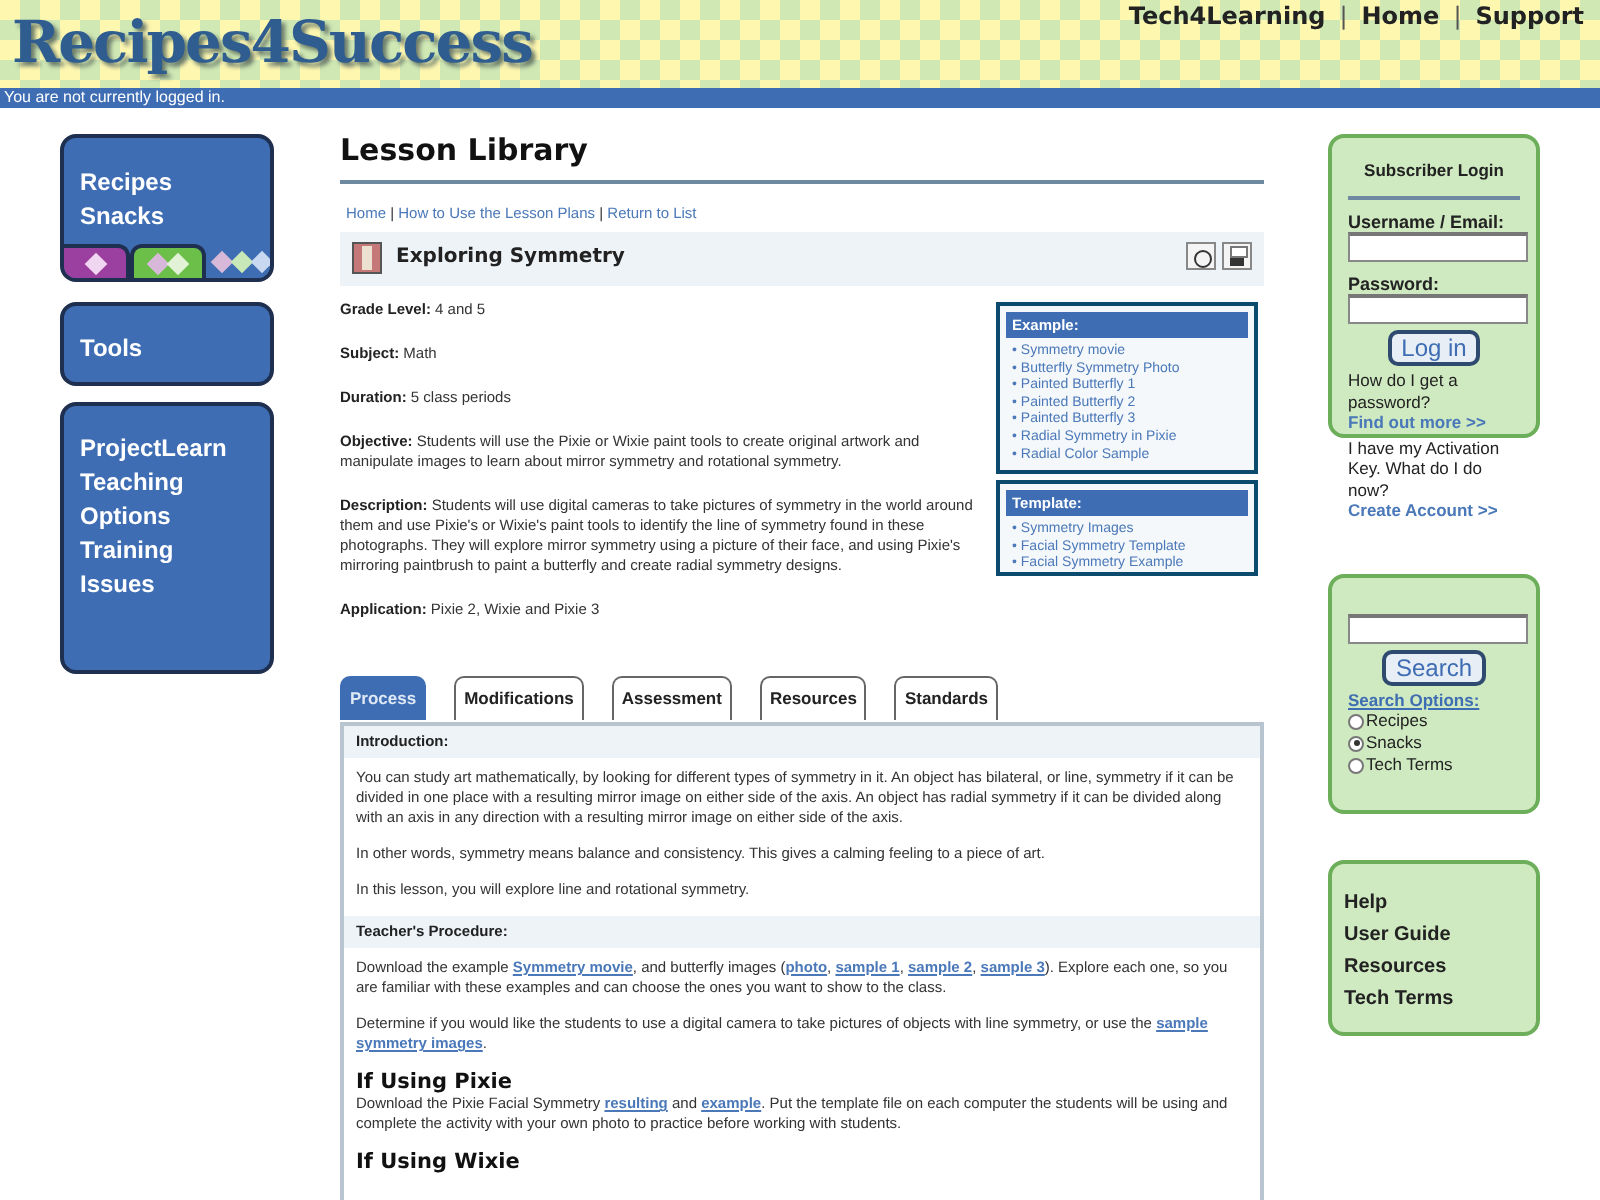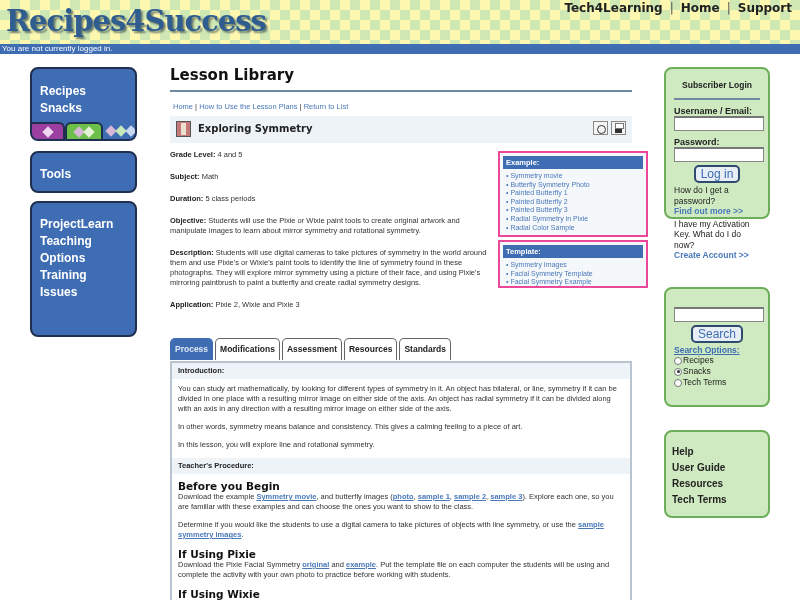--- a/index.html
+++ b/index.html
@@ -47,27 +47,27 @@
   .lesson-btns { position: absolute; right: 6px; top: 5px; display: flex; gap: 3px; }
   .lb { width: 15px; height: 14px; border: 1px solid #888; background: #f4f4f4; position: relative; }
   .lb.save:after { content: ""; position: absolute; left: 3px; bottom: 1px; width: 7px; height: 4px; background: #333; }
   .lb.save:before { content: ""; position: absolute; left: 3px; top: 1px; width: 7px; height: 4px; background: #fff; border: 1px solid #777; }
   .lb.home:after { content: ""; position: absolute; left: 3px; top: 3px; width: 7px; height: 7px; border: 1.5px solid #333; border-radius: 50%; }
 
   .info { position: absolute; left: 0; top: 84px; width: 325px; font-size: 7.5px; line-height: 10px; color: #333; }
   .info p { margin-bottom: 12px; }
   .info b { color: #222; }
 
-  .side-box { position: absolute; left: 328px; width: 150px; border: 2px solid #ec4899; background: #f5f8fb; padding: 3px; }
+  .side-box { position: absolute; left: 328px; width: 131px; border: 2px solid #0c4a6e; background: #f5f8fb; padding: 3px; }
   .side-box .hd { background: #3e6db3; color: #fff; font-weight: bold; font-size: 7.5px; padding: 2px 3px; margin-bottom: 3px; }
   .side-box a { display: block; color: #4a78b8; font-size: 7px; line-height: 8.6px; text-decoration: none; padding-left: 3px; }
   .ex-box { top: 85px; height: 86px; }
   .tpl-box { top: 174px; height: 48px; }
 
-  .tabs { position: absolute; left: 0; top: 272px; display: flex; gap: 2px; }
+  .tabs { position: absolute; left: 0; top: 272px; display: flex; gap: 14px; }
   .tab { height: 22px; padding: 5px 4px 0; border: 1px solid #666; border-bottom: none; border-radius: 5px 5px 0 0; background: #fff; font-size: 8.5px; font-weight: bold; color: #222; }
   .tab.active { background: #3e6db3; color: #dfe8f5; border-color: #3e6db3; }
 
   .content { position: absolute; left: 0; top: 295px; width: 462px; height: 245px; border: 2px solid #b8c4d0; border-bottom: none; font-size: 7.5px; line-height: 10px; color: #333; overflow: hidden; }
   .content .sect { background: #eef3f8; font-weight: bold; color: #222; padding: 3px 6px; }
   .content p { padding: 0 6px; margin: 5px 0 8px; }
   .content h3 { font-family: "DejaVu Sans", sans-serif; font-size: 10.5px; font-weight: bold; color: #111; padding: 0 6px; margin-top: 6px; line-height: 12px; }
   .content h3 + p { margin-top: 0; }
   .content .lnk { color: #4a78b8; font-weight: bold; }
 
@@ -180,25 +180,24 @@
     <div class="tab">Resources</div>
     <div class="tab">Standards</div>
   </div>
 
   <div class="content">
     <div class="sect">Introduction:</div>
     <p>You can study art mathematically, by looking for different types of symmetry in it. An object has bilateral, or line, symmetry if it can be divided in one place with a resulting mirror image on either side of the axis. An object has radial symmetry if it can be divided along with an axis in any direction with a resulting mirror image on either side of the axis.</p>
     <p>In other words, symmetry means balance and consistency. This gives a calming feeling to a piece of art.</p>
     <p>In this lesson, you will explore line and rotational symmetry.</p>
     <div class="sect">Teacher's Procedure:</div>
-    <h3>Before you Begin</h3>
     <p><span>Download the example </span><a class="lnk" href="#">Symmetry movie</a><span>, and butterfly images (</span><a class="lnk" href="#">photo</a><span>, </span><a class="lnk" href="#">sample 1</a><span>, </span><a class="lnk" href="#">sample 2</a><span>, </span><a class="lnk" href="#">sample 3</a><span>).  Explore each one, so you are familiar with these examples and can choose the ones you want to show to the class.</span></p>
     <p><span>Determine if you would like the students to use a digital camera to take pictures of objects with line symmetry, or use the </span><a class="lnk" href="#">sample symmetry images</a><span>.</span></p>
     <h3>If Using Pixie</h3>
-    <p><span>Download the Pixie Facial Symmetry </span><a class="lnk" href="#">original</a><span> and </span><a class="lnk" href="#">example</a><span>. Put the template file on each computer the students will be using and complete the activity with your own photo to practice before working with students.</span></p>
+    <p><span>Download the Pixie Facial Symmetry </span><a class="lnk" href="#">resulting</a><span> and </span><a class="lnk" href="#">example</a><span>. Put the template file on each computer the students will be using and complete the activity with your own photo to practice before working with students.</span></p>
     <h3>If Using Wixie</h3>
 
   </div>
 </div>
 
 <div class="rbox login">
   <div class="hd">Subscriber Login</div>
   <label>Username / Email:</label>
   <input type="text" value="" style="">
   <label>Password:</label>

